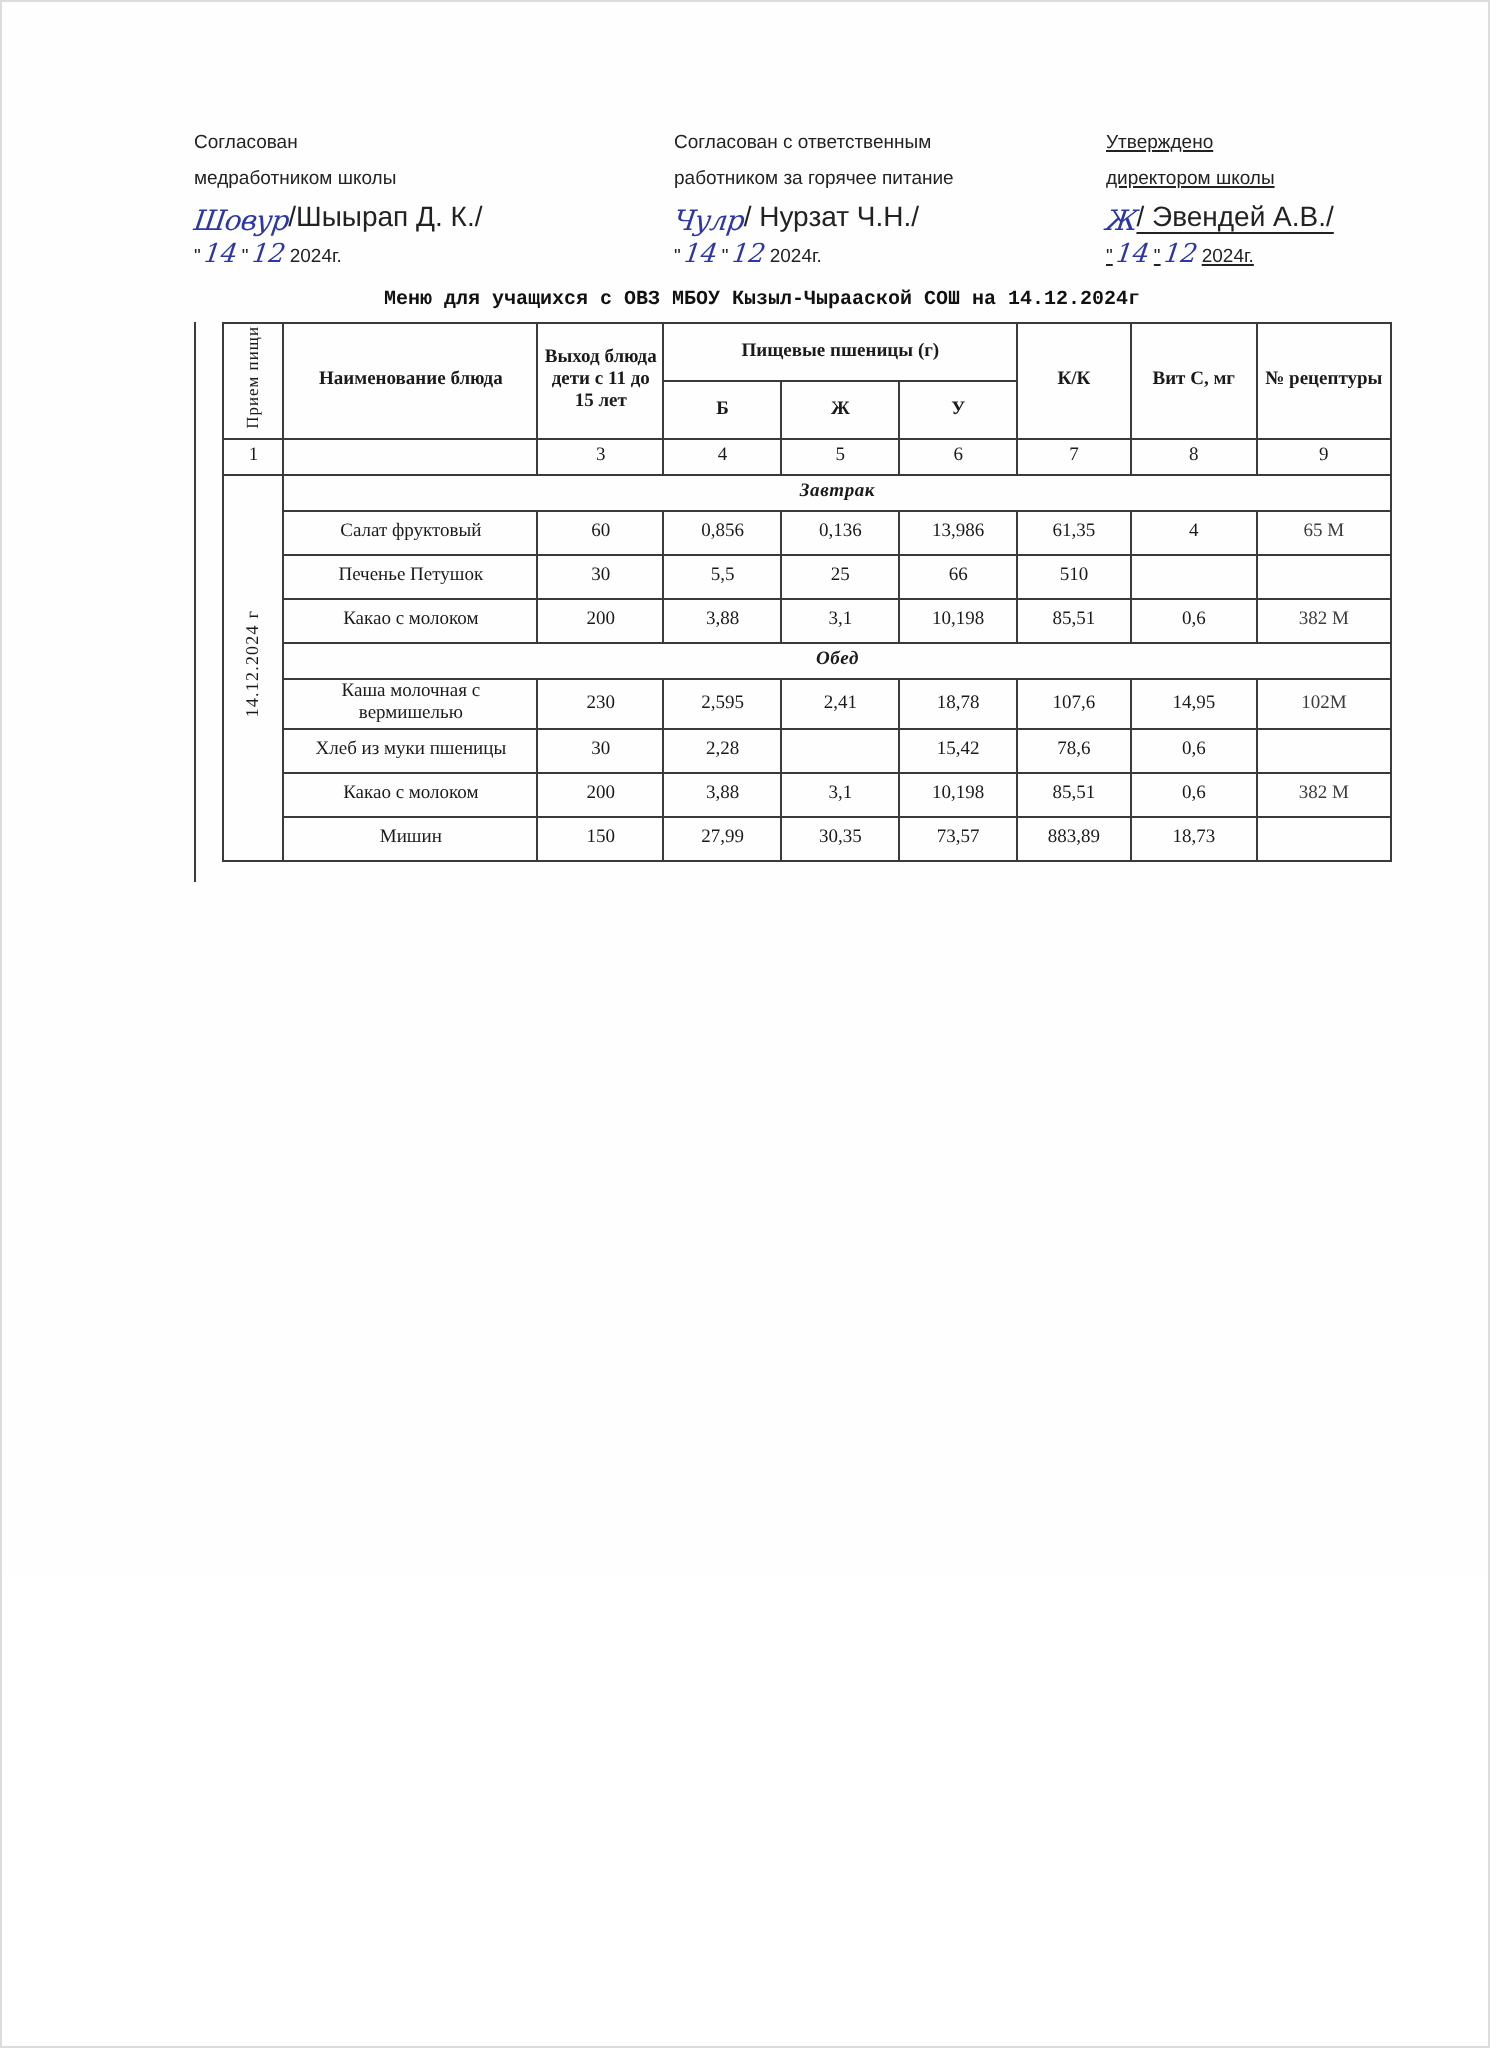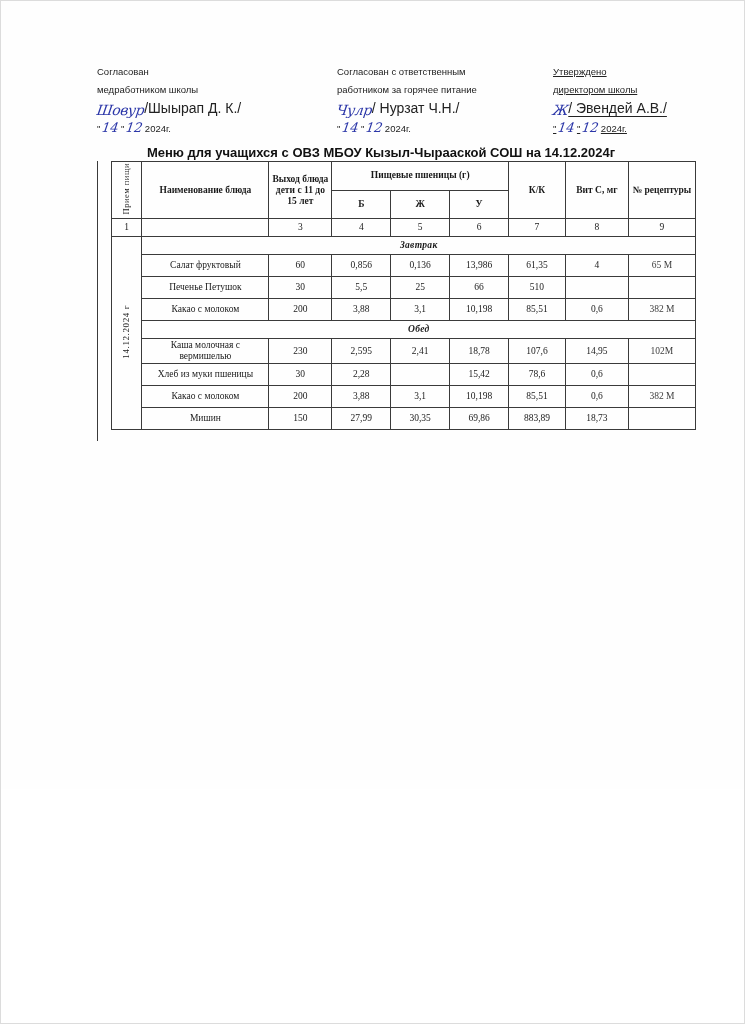--- a/index.html
+++ b/index.html
@@ -84,23 +84,23 @@
     padding: 0 2px;
   }
 
   
   .doc-title {
     position: absolute;
     left: 100px;
     top: 144px;
     width: 560px;
     text-align: center;
-    font-family: Liberation Sans, sans-serif;
+    font-family: Liberation Mono, monospace;
     font-weight: bold;
-    font-size: 13px;
+    font-size: 10px;
     color: #111;
   }
 
   
   .tbl-wrap {
     position: absolute;
     left: 110px;
     top: 160px;
     width: 585px;
   }
@@ -336,21 +336,21 @@
             <td>10,198</td>
             <td>85,51</td>
             <td>0,6</td>
             <td class="faint">382 М</td>
           </tr>
           <tr class="meal-row">
             <td class="dish">Мишин</td>
             <td>150</td>
             <td>27,99</td>
             <td>30,35</td>
-            <td>69,86</td>
+            <td>73,57</td>
             <td>883,89</td>
             <td>18,73</td>
             <td class="faint"></td>
           </tr>
         </tbody>
       </table>
     </div>
 
   </div>
 </div>

